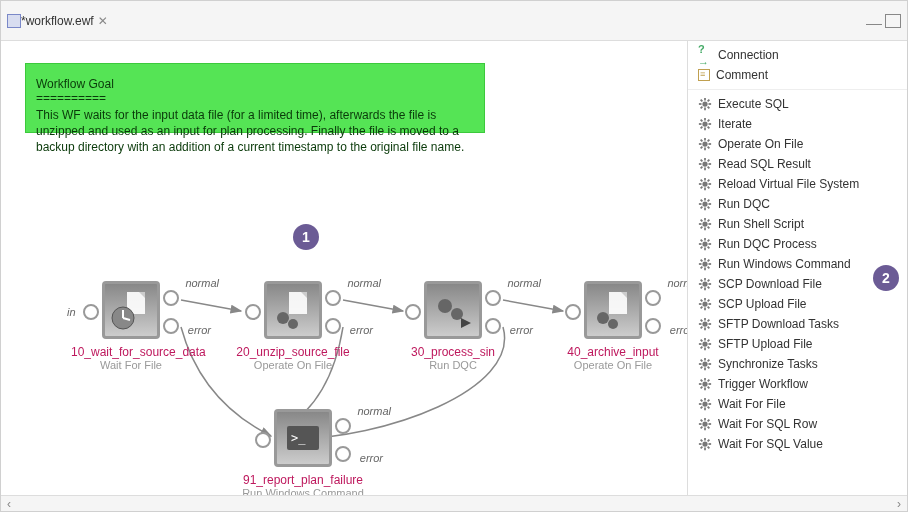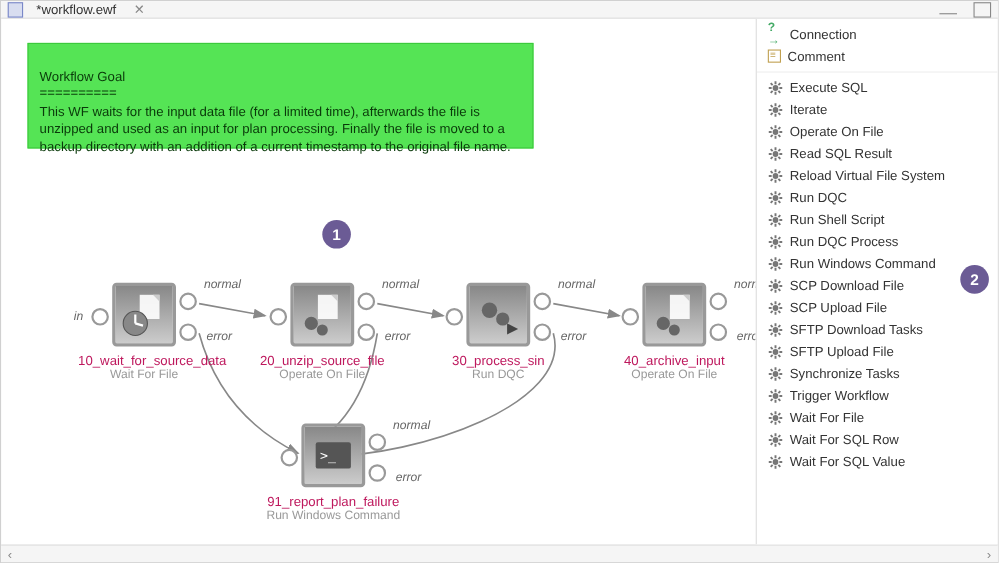--- a/index.html
+++ b/index.html
@@ -1,28 +1,28 @@
 <!DOCTYPE html>
 <html><head>
 <meta charset="utf-8">
 <style>
 * { box-sizing: border-box; margin: 0; padding: 0; }
 body { font-family: "Segoe UI", Tahoma, sans-serif; font-size: 12px; color: #333; background: #fff; width: 908px; height: 512px; overflow: hidden; }
 .window { border: 1px solid #d0d0d0; width: 908px; height: 512px; display: flex; flex-direction: column; }
-.titlebar { height: 16px; background: #f5f5f5; border-bottom: 1px solid #ddd; display: flex; align-items: center; padding: 0 6px; gap: 12px; }
+.titlebar { height: 40px; background: #f5f5f5; border-bottom: 1px solid #ddd; display: flex; align-items: center; padding: 0 6px; gap: 0; }
 .titlebar .close-icon { margin-left: 4px; color: #888; cursor: pointer; }
 .titlebar-spacer { flex: 1; }
 .minmax { width: 16px; height: 14px; border: 1px solid #888; margin-left: 3px; cursor: pointer; }
 .minmax.min { border-top: none; border-left: none; border-right: none; height: 8px; }
 .content { flex: 1; display: flex; overflow: hidden; }
 .canvas-area { flex: 1; position: relative; overflow: hidden; }
 .scrollbar-h { height: 16px; border-top: 1px solid #ddd; display: flex; align-items: center; background: #f5f5f5; }
 .scrollbar-h .arr { width: 16px; text-align: center; color: #888; cursor: pointer; }
 .scrollbar-h .track { flex: 1; }
-.goal-note { position: absolute; left: 24px; top: 22px; width: 460px; height: 96px; background: #55e455; border: 1px solid #3cc93c; padding: 23px 10px; font-size: 12px; color: #0a3a0a; }
+.goal-note { position: absolute; left: 24px; top: 22px; width: 460px; height: 70px; background: #55e455; border: 1px solid #3cc93c; padding: 13px 10px; font-size: 12px; color: #0a3a0a; }
 .goal-note .hdr { font-weight: normal; }
 .goal-note .sep { letter-spacing: 0; }
 .goal-note .body { margin-top: 2px; line-height: 1.35; }
 
 .callout { position: absolute; width: 26px; height: 26px; border-radius: 50%; background: #6b5b95; color: #fff; display: flex; align-items: center; justify-content: center; font-weight: bold; font-size: 14px; }
 
 .node { position: absolute; text-align: center; }
 .node .box { width: 58px; height: 58px; border: 3px solid #999; border-radius: 4px; background: linear-gradient(180deg,#888 0%, #ccc 100%); margin: 0 auto; position: relative; }
 .node .box svg { width: 52px; height: 52px; }
 .node .port { width: 16px; height: 16px; border: 2px solid #999; border-radius: 50%; background: #fff; position: absolute; }

